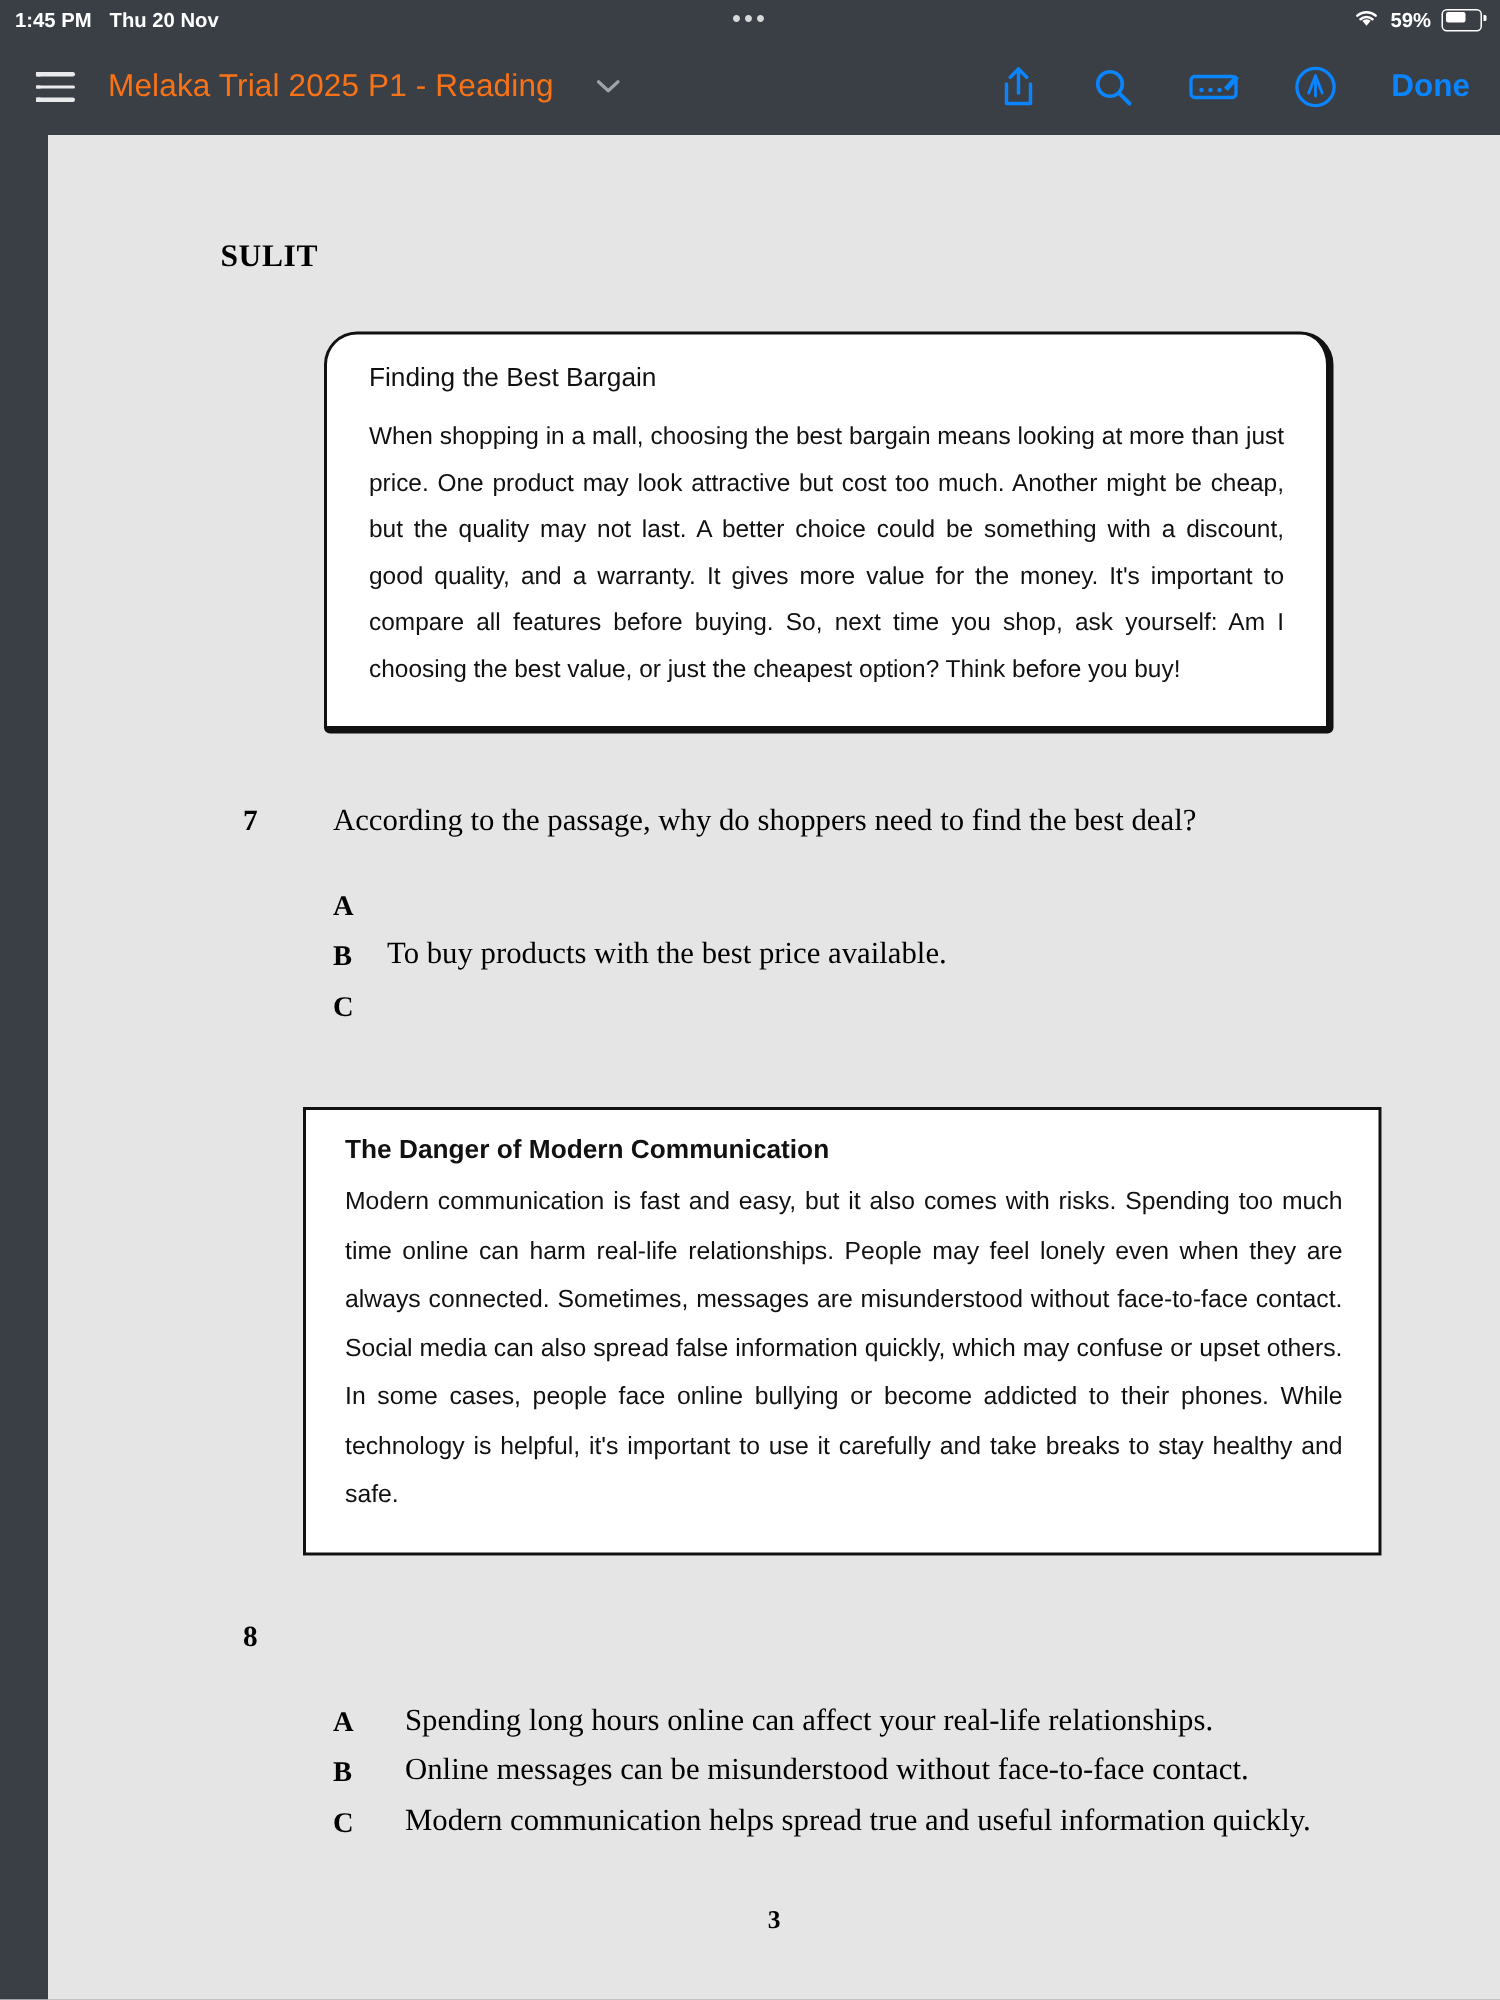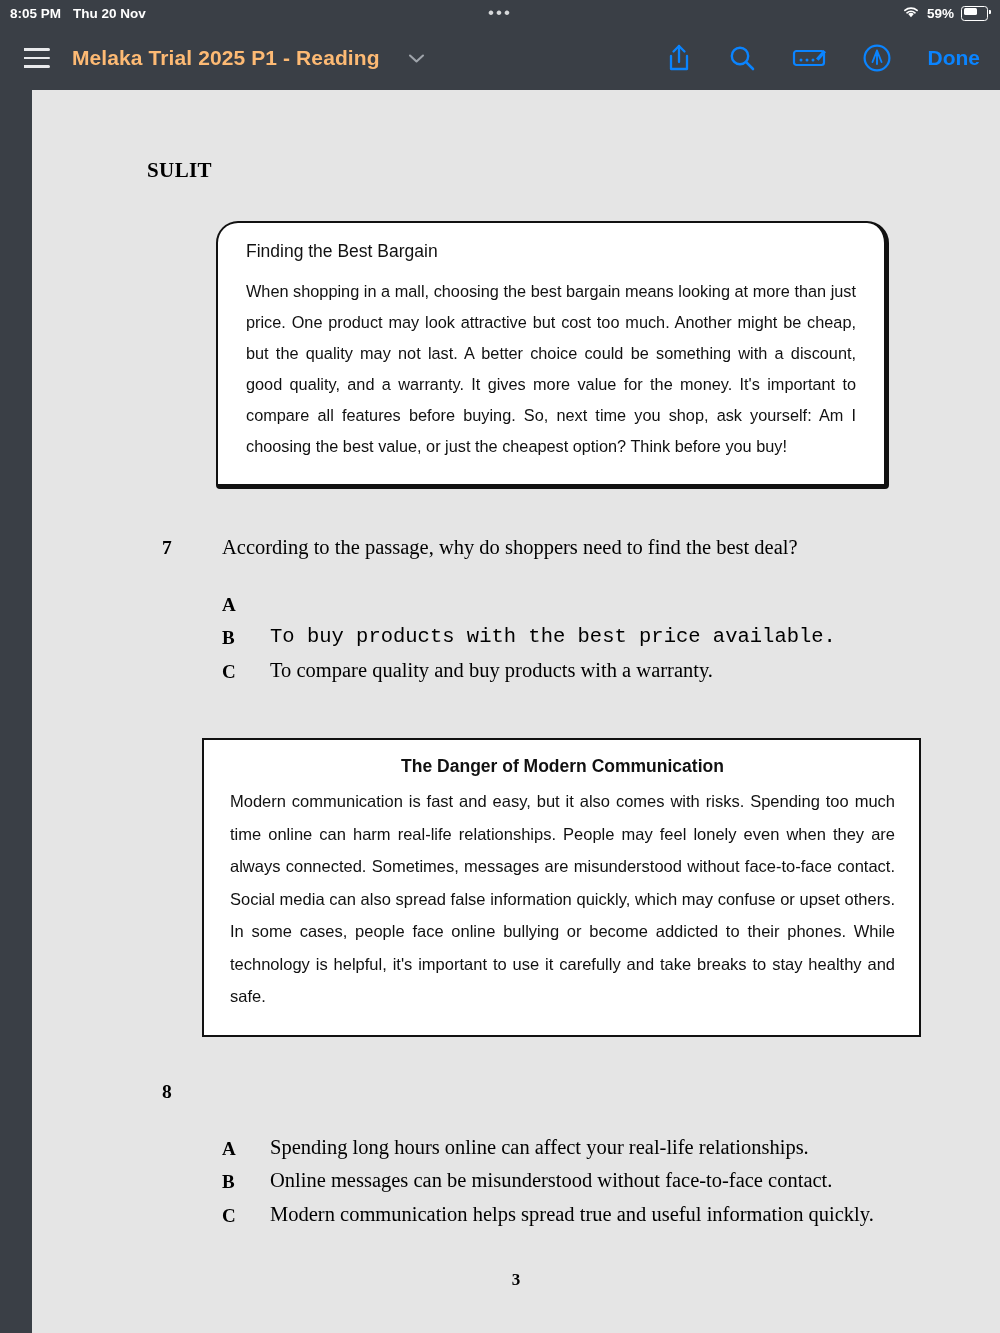--- a/index.html
+++ b/index.html
@@ -129,23 +129,23 @@
   .hamburger i::before {
     content: "";
     position: absolute;
     left: -0px;
     top: 0;
     width: 3px;
     height: 2.6px;
     background: #e9eaec;
   }
   .doc-title {
-    color: #fdba74;
+    color: #f97316;
     font-size: 21px;
-    font-weight: bold;
+    font-weight: normal;
     letter-spacing: 0.1px;
     white-space: nowrap;
   }
   .chevron-down {
     color: #9fa4ab;
     font-size: 15px;
     margin-left: 6px;
   }
   .tb-right {
     position: absolute;
@@ -258,21 +258,20 @@
     position: absolute;
     left: 170px;
     top: 648px;
     width: 719px;
     box-sizing: border-box;
     border: 2.5px solid #111;
     padding: 16px 24px 22px 26px;
     background: #fff;
   }
   .box2 .ttl {
-    text-align: center;
     font-family: "Liberation Sans", sans-serif;
     font-size: 17.5px;
     font-weight: bold;
     margin-bottom: 8px;
     color: #111;
   }
   .box2 .para {
     font-family: "Liberation Sans", sans-serif;
     font-size: 16.5px;
     line-height: 32.5px;
@@ -327,21 +326,21 @@
     letter-spacing: -0.6px;
   }
 </style>
 </head>
 <body>
 
 <div class="screen">
 
   <div class="status-bar">
     <div class="status-left">
-      <span class="status-time">8:05 PM</span>
+      <span class="status-time">1:45 PM</span>
       <span class="status-date">Thu 20 Nov</span>
     </div>
     <div class="status-center">
       <span class="dots">•••</span>
     </div>
     <div class="status-right">
       <span class="wifi-icon">
         <svg width="18" height="13" viewBox="0 0 18 13">
           <path d="M9 12.2 L6.2 8.9 a4.6 4.6 0 0 1 5.6 0 Z" fill="#fff"></path>
           <path d="M2.9 5.4 a9.3 9.3 0 0 1 12.2 0" stroke="#fff" stroke-width="1.7" fill="none" stroke-linecap="round"></path>
@@ -411,24 +410,23 @@
         <div class="ttl">Finding the Best Bargain</div>
         <div class="para">When shopping in a mall, choosing the best bargain means looking at more than just price. One product may look attractive but cost too much. Another might be cheap, but the quality may not last. A better choice could be something with a discount, good quality, and a warranty. It gives more value for the money. It's important to compare all features before buying. So, next time you shop, ask yourself: Am I choosing the best value, or just the cheapest option? Think before you buy!</div>
       </div>
 
       <div class="qnum" style="left:130px; top:447px;">7</div>
       <div class="qtext" style="left:190px; top:446px;">According to the passage, why do shoppers need to find the best deal?</div>
 
       <div class="opt-letter" style="left:190px; top:504px;">A</div>
 
       <div class="opt-letter" style="left:190px; top:537px;">B</div>
-      <div class="opt-text" style="left:238px; top:535px;font-family:Liberation Mono, monospace;">To buy products with the best price available.</div>
+      <div class="opt-text" style="left:226px; top:535px;">To buy products with the best price available.</div>
 
       <div class="opt-letter" style="left:190px; top:571px;">C</div>
-      <div class="opt-text" style="left:238px; top:569px;">To compare quality and buy products with a warranty.</div>
 
       <div class="box2">
         <div class="ttl">The Danger of Modern Communication</div>
         <div class="para">Modern communication is fast and easy, but it also comes with risks. Spending too much time online can harm real-life relationships. People may feel lonely even when they are always connected. Sometimes, messages are misunderstood without face-to-face contact. Social media can also spread false information quickly, which may confuse or upset others. In some cases, people face online bullying or become addicted to their phones. While technology is helpful, it's important to use it carefully and take breaks to stay healthy and safe.</div>
       </div>
 
       <div class="qnum" style="left:130px; top:991px;">8</div>
 
       <div class="opt-letter" style="left:190px; top:1048px;">A</div>
       <div class="opt-text" style="left:238px; top:1046px;">Spending long hours online can affect your real-life relationships.</div>

